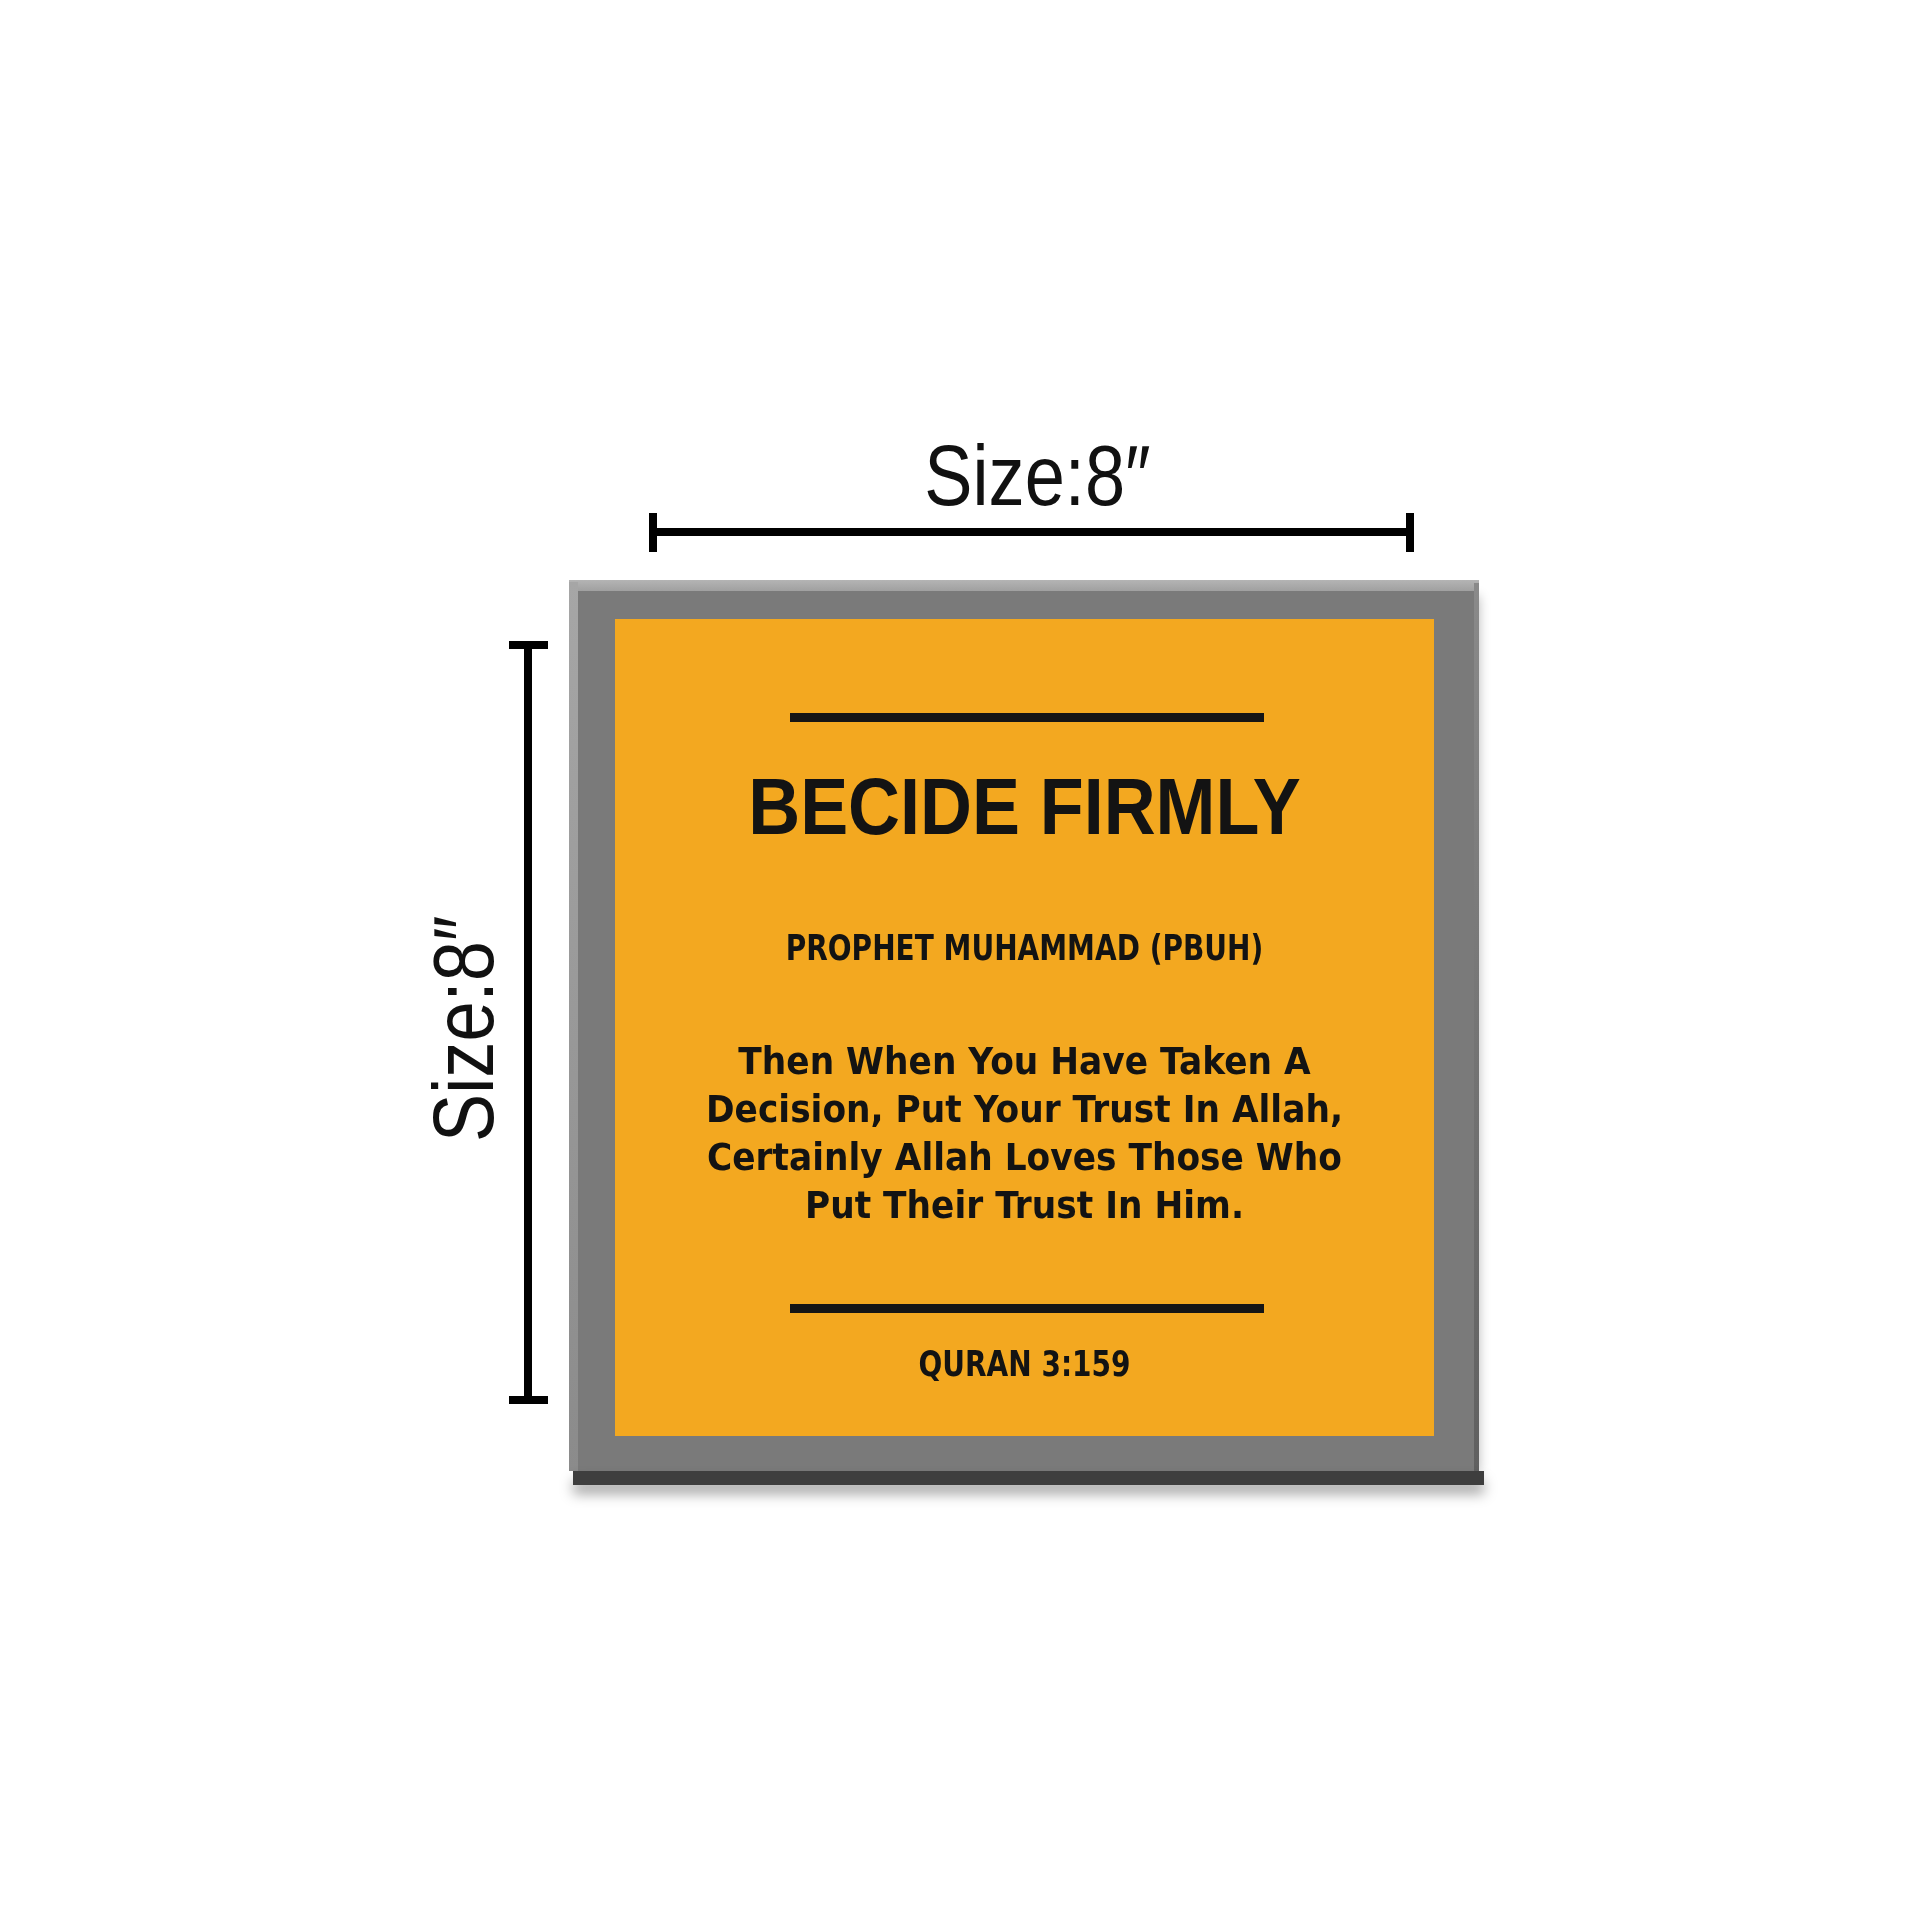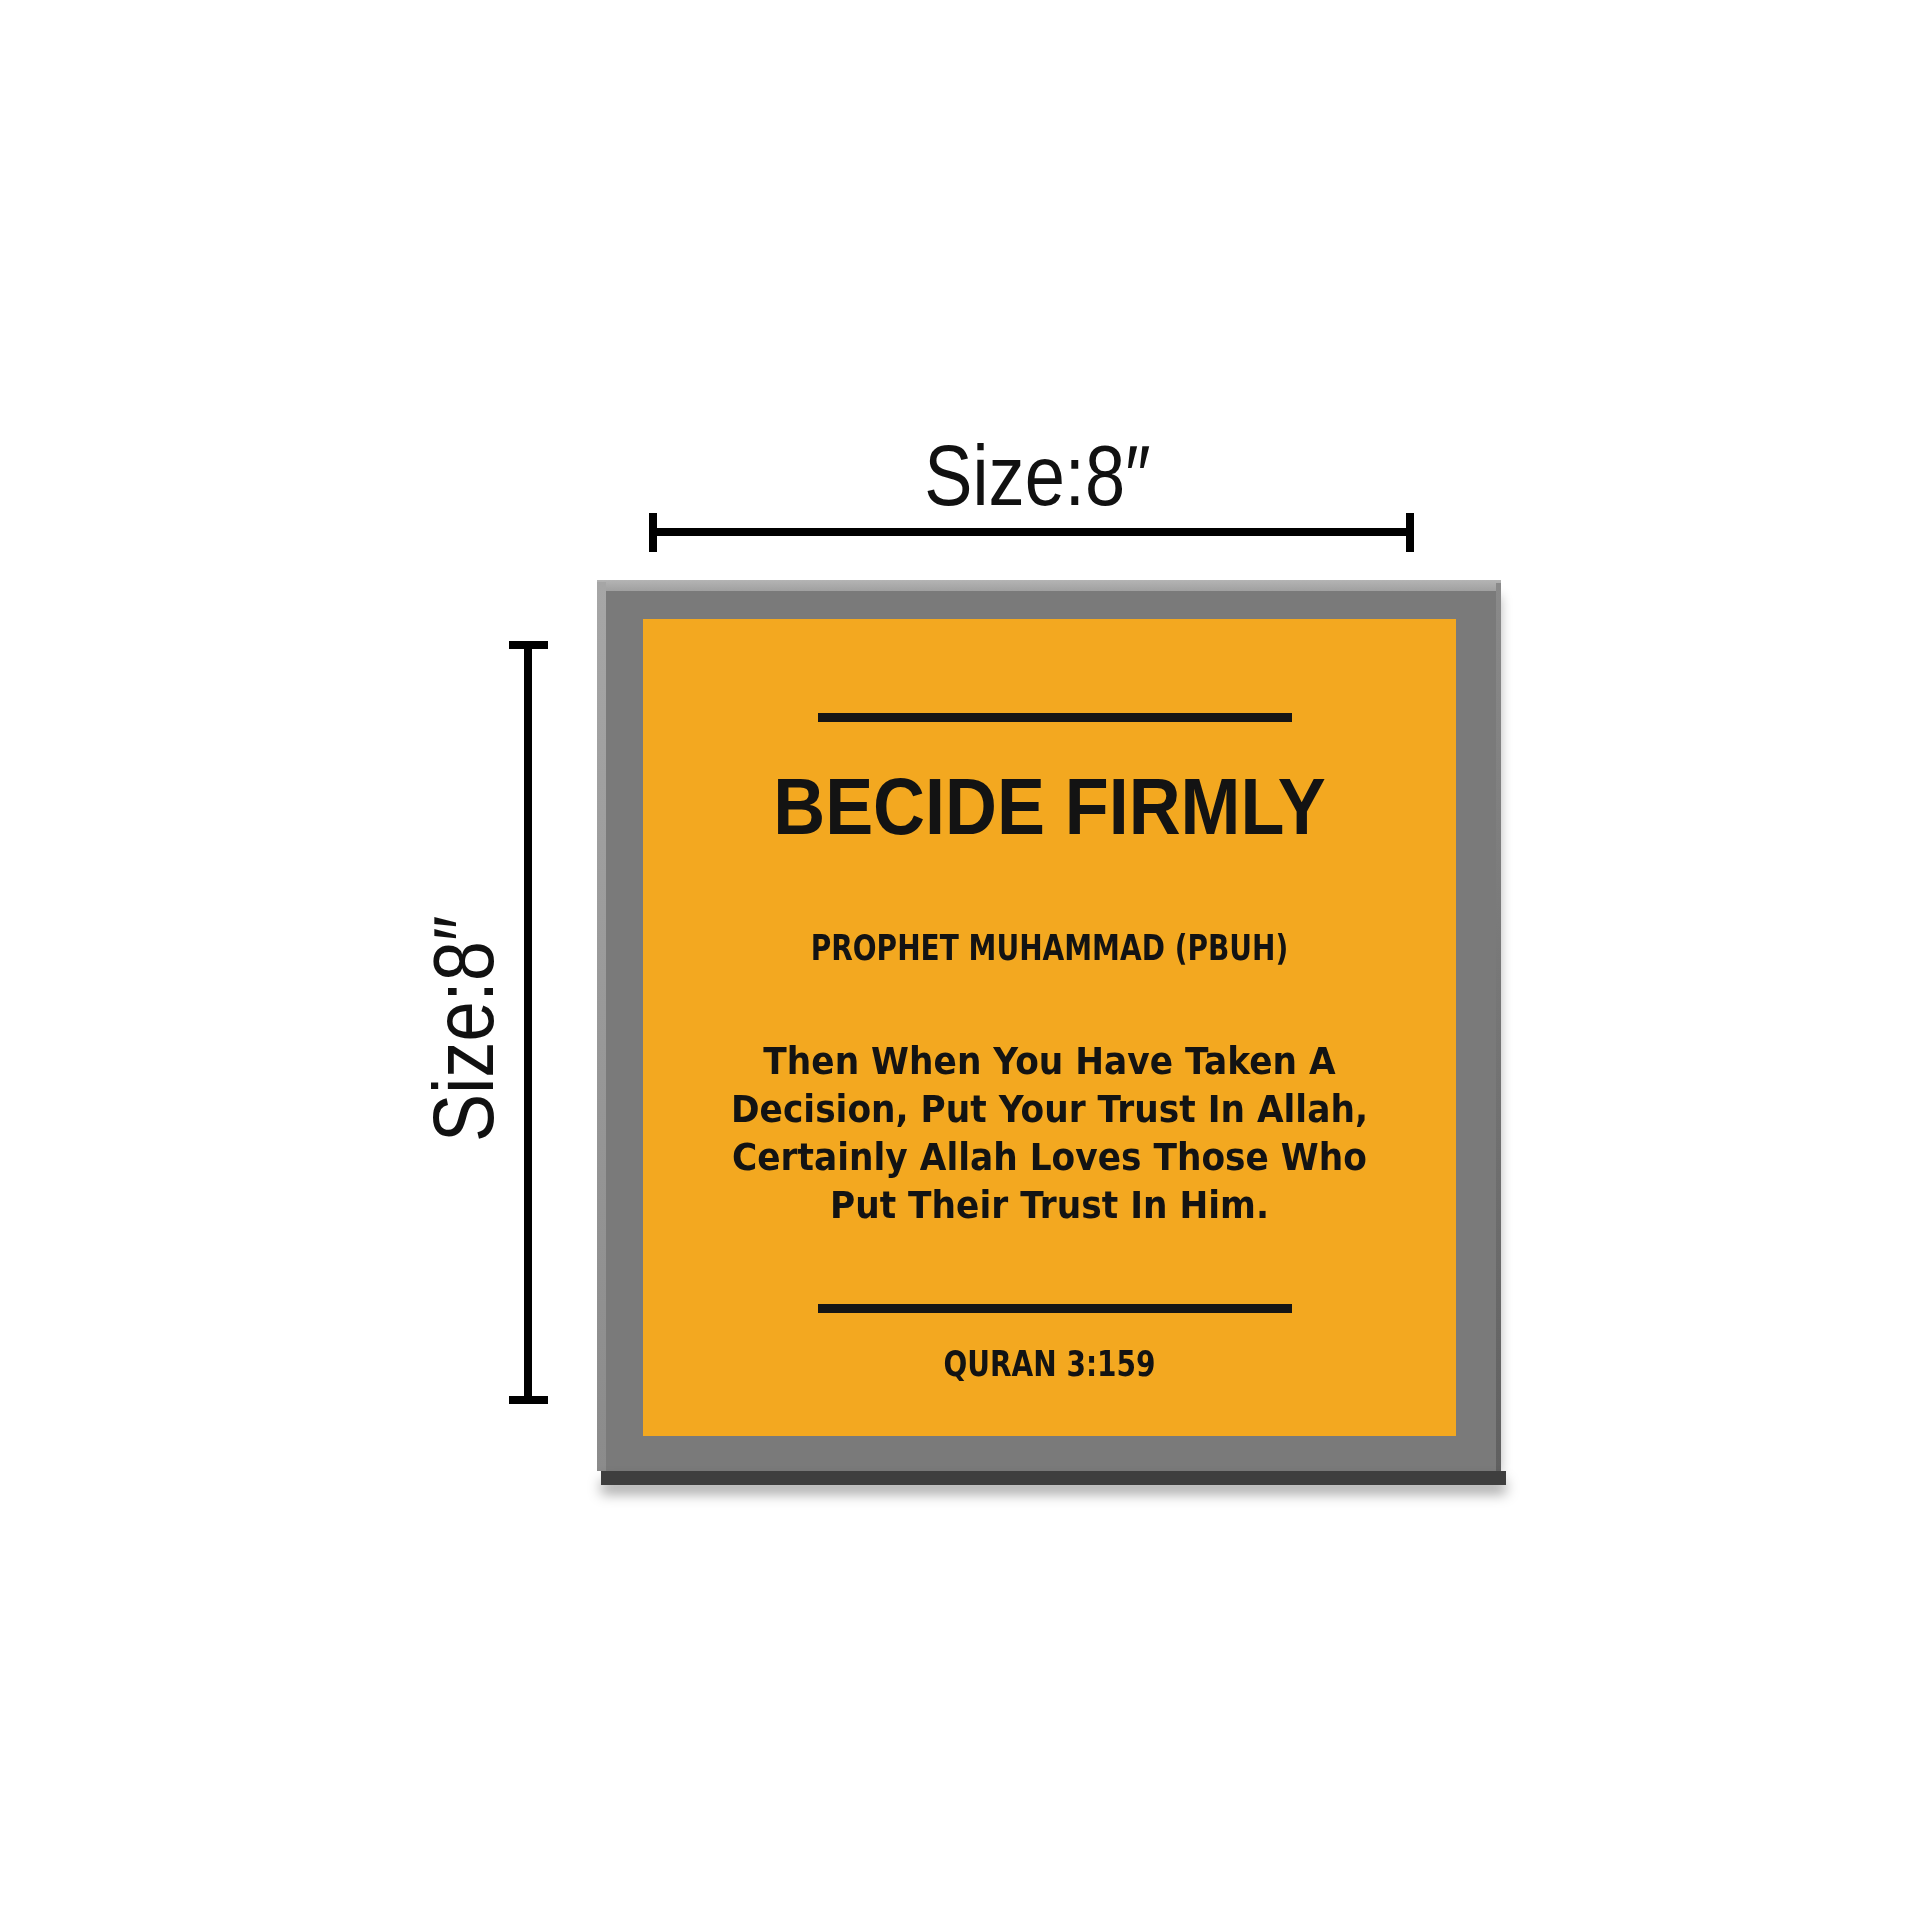--- a/index.html
+++ b/index.html
@@ -42,23 +42,24 @@
   .dim-line-top::after{right:0;}
   .dim-line-left{left:524px;top:641px;width:8px;height:763px;}
   .dim-line-left::before,.dim-line-left::after{
     content:"";position:absolute;left:-15px;width:39px;height:8px;background:var(--dimension);
   }
   .dim-line-left::before{top:0;}
   .dim-line-left::after{bottom:0;}
 
   
   .plaque{
-    position:absolute;left:597px;top:580px;width:904px;height:891px;
+    position:absolute;left:569px;top:580px;width:904px;height:891px;
     background:var(--frame);
     box-shadow:7.1px 9px 10.7px -7.1px rgba(0,0,0,.28);
+    padding-left:6px;
   }
   .frame-top-highlight{
     position:absolute;left:0;top:0;right:0;height:10.7px;
     background:linear-gradient(to bottom,var(--frame-highlight),#a0a0a0);
   }
   .frame-left-bevel{
     position:absolute;left:0;top:1.8px;bottom:0;width:9px;
     background:linear-gradient(to bottom,var(--frame-bevel-left),#8b8b8b);
   }
   .frame-right-edge{

